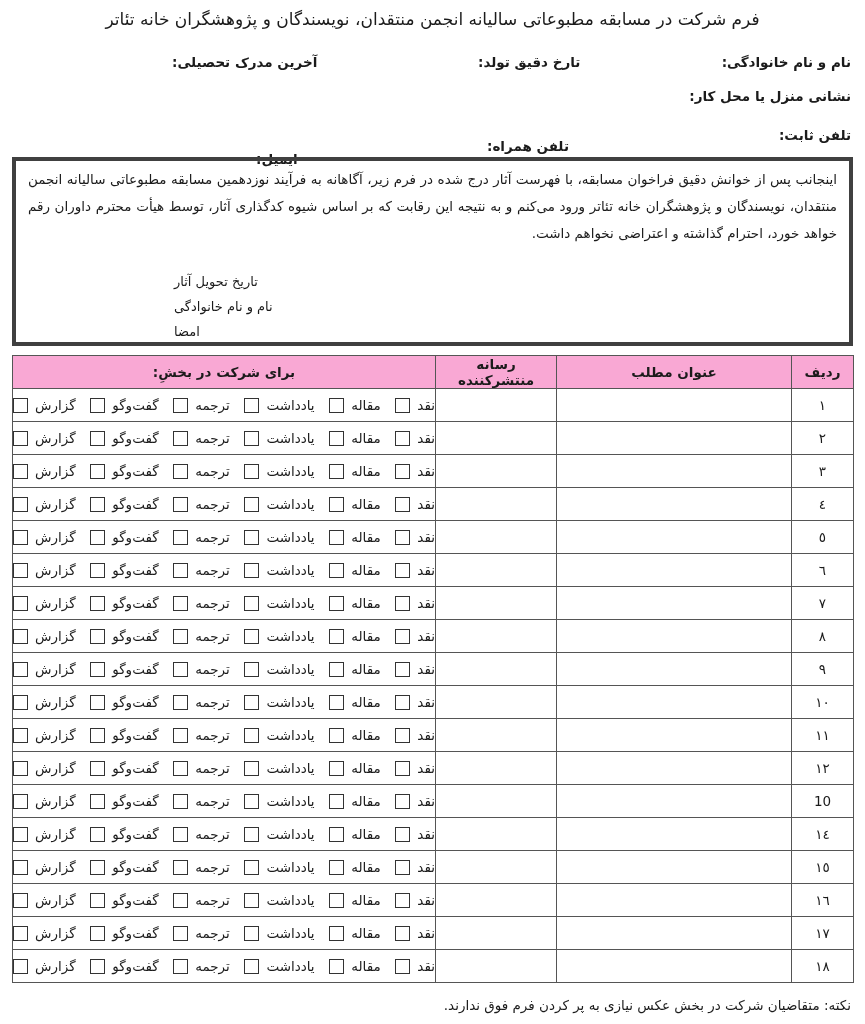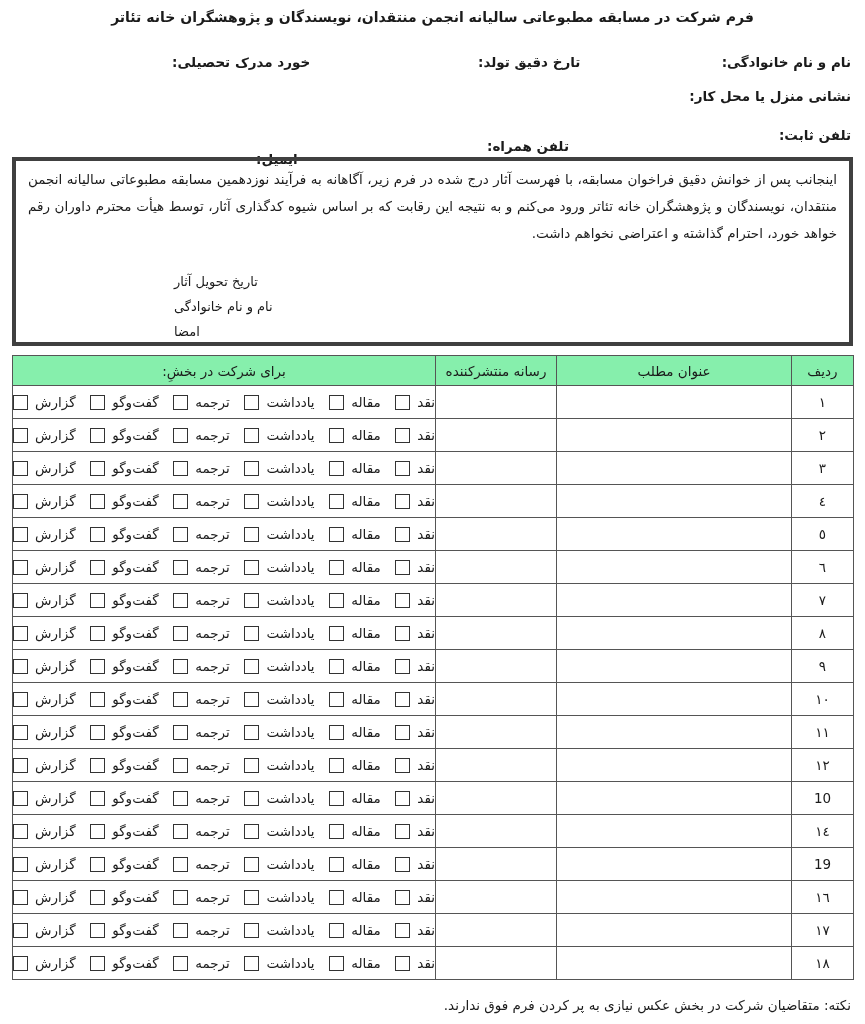--- a/index.html
+++ b/index.html
@@ -9,21 +9,21 @@
     margin:0 auto;
     background:#ffffff;
     direction:rtl;
     color:#1b1b1b;
     font-family:"DejaVu Sans", sans-serif;
     overflow:hidden;
   }
   .title {
     position:absolute; top:9px; left:0; right:0;
     text-align:center;
-    font-size:14px; font-weight:bold;
+    font-size:17px; font-weight:normal;
   }
   .fld {
     position:absolute;
     font-size:13.5px; font-weight:bold;
     white-space:nowrap;
   }
   .fld-name    { top:54px;  right:14px; }
   .fld-birth   { top:54px;  left:478px; }
   .fld-degree  { top:54px;  left:172px; }
   .fld-address { top:88px;  right:14px; }
@@ -57,22 +57,22 @@
     width:841px;
     border-collapse:collapse;
     table-layout:fixed;
     font-size:13.5px;
   }
   table.works th, table.works td {
     border:1px solid #555;
     padding:0;
   }
   table.works th {
-    background:#86efac;
-    font-weight:normal;
+    background:#f9a8d4;
+    font-weight:bold;
     height:29px;
     text-align:center;
   }
   table.works td { height:32px; background:#fff; }
   td.rownum { text-align:center; }
   td.opts-cell { padding:0 10px; }
   .opts {
     display:flex;
     justify-content:space-between;
     align-items:center;
@@ -98,21 +98,21 @@
 </style>
 </head>
 <body>
 
 <div class="page">
 
   <div class="title">فرم شرکت در مسابقه مطبوعاتی سالیانه انجمن منتقدان، نویسندگان و پژوهشگران خانه تئاتر</div>
 
   <div class="fld fld-name">نام و نام خانوادگی:</div>
   <div class="fld fld-birth">تارخ دقیق تولد:</div>
-  <div class="fld fld-degree">خورد مدرک تحصیلی:</div>
+  <div class="fld fld-degree">آخرین مدرک تحصیلی:</div>
   <div class="fld fld-address">نشانی منزل یا محل کار:</div>
   <div class="fld fld-phone">تلفن ثابت:</div>
   <div class="fld fld-mobile">تلفن همراه:</div>
   <div class="fld fld-email">ایمیل:</div>
 
   <div class="decl">
     <p class="decl-text">اینجانب پس از خوانش دقیق فراخوان مسابقه، با فهرست آثار درج شده در فرم زیر، آگاهانه به فرآیند نوزدهمین مسابقه مطبوعاتی سالیانه انجمن منتقدان، نویسندگان و پژوهشگران خانه تئاتر ورود می‌کنم و به نتیجه این رقابت که بر اساس شیوه کدگذاری آثار، توسط هیأت محترم داوران رقم خواهد خورد، احترام گذاشته و اعتراضی نخواهم داشت.</p>
     <div class="signature">
       <div>تاریخ تحویل آثار</div>
       <div>نام و نام خانوادگی</div>
@@ -676,21 +676,21 @@
 
   <span class="opt">
     <span>گزارش</span>
     <span class="checkbox"></span>
   </span>
 </div>
     </td>
   </tr>
 
   <tr>
-    <td class="rownum">19</td>
+    <td class="rownum">١٥</td>
     <td></td>
     <td></td>
     <td class="opts-cell">
       <div class="opts">
   <span class="opt">
     <span>نقد</span>
     <span class="checkbox"></span>
   </span>
 
   <span class="opt">

